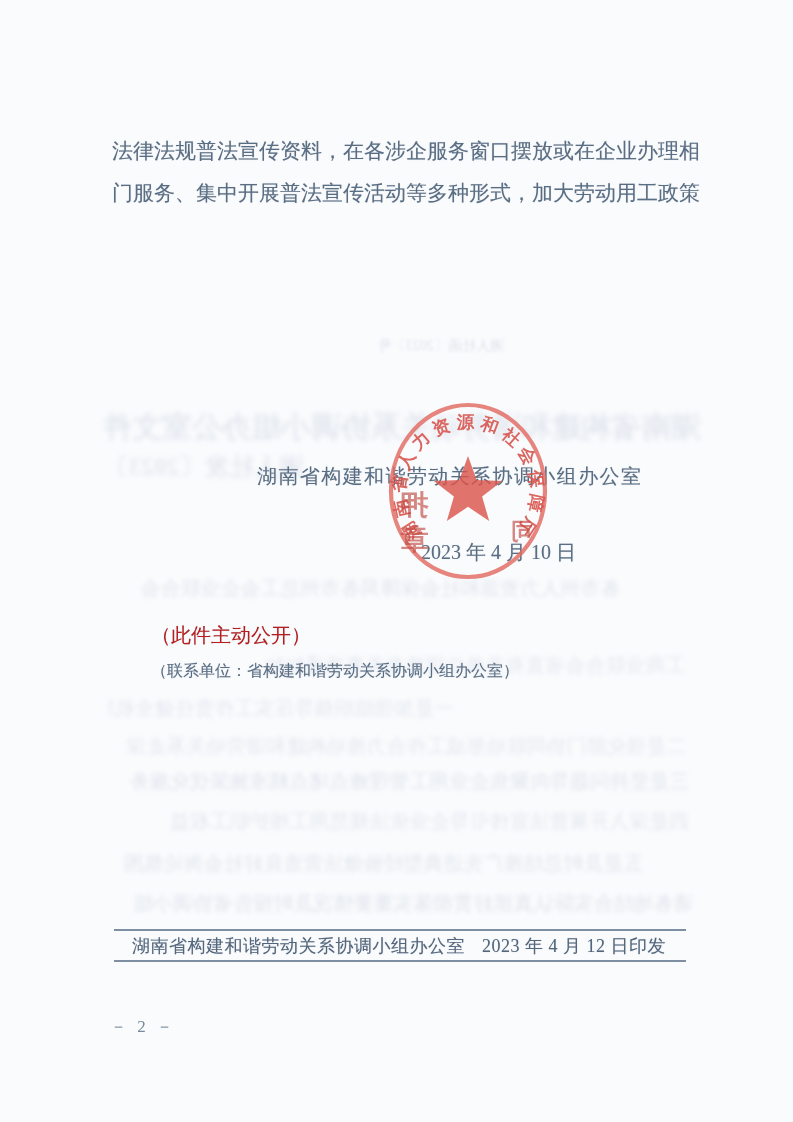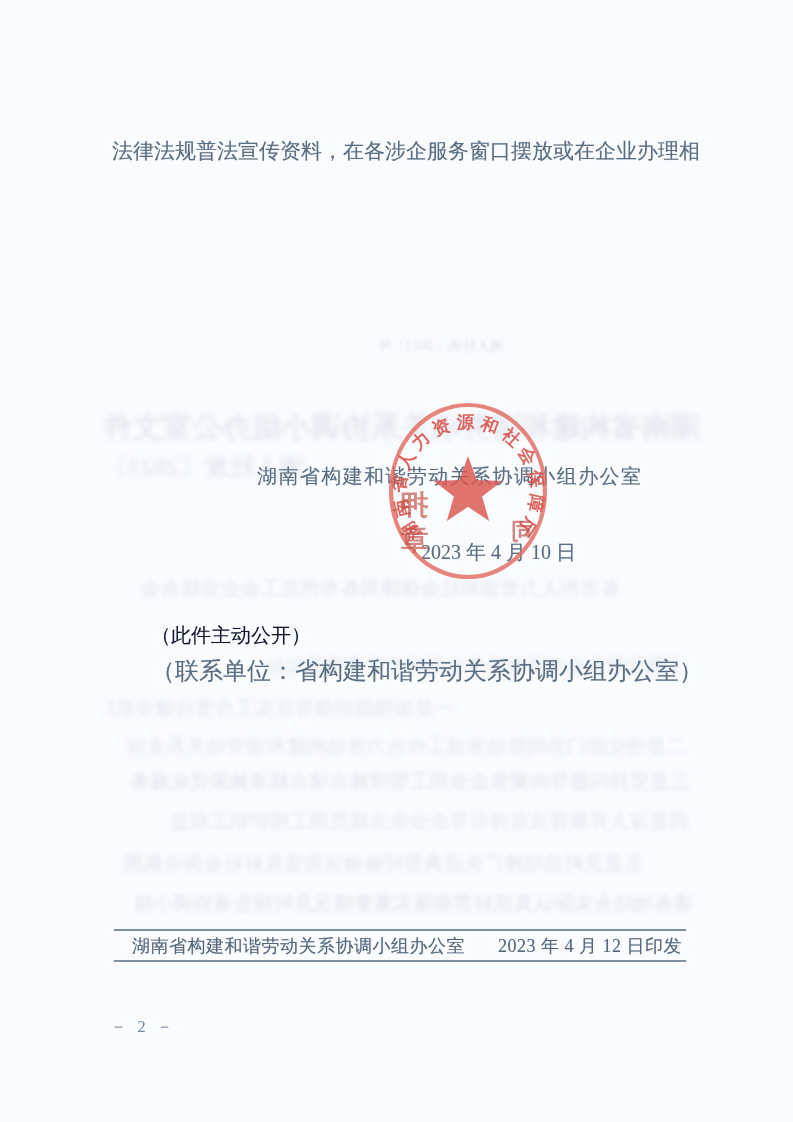--- a/index.html
+++ b/index.html
@@ -18,35 +18,35 @@
     white-space:nowrap;letter-spacing:0;
   }
   
   .sig-office{position:absolute;left:257px;top:462px;width:384px;font-size:20px;line-height:28px;
     color:#5a6e83;text-align:justify;text-align-last:justify;text-shadow:0 0 1px rgba(90,110,131,.35);}
   .sig-proxy{position:absolute;left:281px;top:500px;width:352px;font-size:20px;line-height:28px;
     color:#5a6e83;text-align:justify;text-align-last:justify;text-shadow:0 0 1px rgba(90,110,131,.35);}
   .sig-date{position:absolute;left:336px;top:538px;width:240px;font-size:20px;line-height:28px;
     color:#5a6e83;text-align:right;text-shadow:0 0 1px rgba(90,110,131,.35);}
   
-  .note-disclosure{position:absolute;left:151px;top:621px;font-size:20px;line-height:28px;color:#0f172a;
+  .note-disclosure{position:absolute;left:151px;top:621px;font-size:20px;line-height:28px;color:#b91c1c;
     text-shadow:0 0 1px rgba(90,110,131,.35);}
-  .note-contact{position:absolute;left:151px;top:657px;font-size:24px;line-height:28px;color:#5a6e83;
+  .note-contact{position:absolute;left:151px;top:657px;font-size:16px;line-height:28px;color:#5a6e83;
     text-shadow:0 0 1px rgba(90,110,131,.35);}
   
   .seal{position:absolute;left:386px;top:399px;width:165px;height:185px;}
   
   .footer-bar{
     position:absolute;left:114px;top:929px;width:572px;height:29px;
     border-top:2px solid #7e8fa2;border-bottom:2px solid #7e8fa2;
     display:flex;align-items:center;justify-content:space-between;
     padding:0;box-sizing:content-box;color:#53667b;
   }
   .footer-issuer{margin-left:18px;font-size:18px;letter-spacing:.5px;text-shadow:0 0 1px rgba(83,102,123,.35);}
-  .footer-date{margin-right:4px;font-size:18px;letter-spacing:.5px;text-shadow:0 0 1px rgba(83,102,123,.35);}
+  .footer-date{margin-right:20px;font-size:18px;letter-spacing:.5px;text-shadow:0 0 1px rgba(83,102,123,.35);}
   
   .page-number{position:absolute;left:110px;top:1015px;font-size:17px;color:#77899c;letter-spacing:3px;}
   
   .bleed{position:absolute;color:#b7c4d5;transform:scaleX(-1);filter:blur(2px);
     white-space:nowrap;overflow:hidden;pointer-events:none;}
   .bl-band {top:337px;left:258px;width:246px;font-size:14px;opacity:.45;filter:blur(1.6px);}
   .bl-head1{top:407px;left:103px;width:598px;font-size:30px;font-weight:bold;opacity:.34;filter:blur(2.4px);}
   .bl-head2{top:450px;left:108px;width:196px;font-size:25px;font-weight:bold;opacity:.32;filter:blur(2.4px);}
   .bl-r1{top:575px;left:100px;width:520px;font-size:20px;opacity:.40;}
   .bl-r2{top:652px;left:265px;width:420px;font-size:20px;opacity:.34;}
@@ -69,20 +69,21 @@
   <div class="bleed bl-r2">工商业联合会省直有关单位现将有关事项通知如下</div>
   <div class="bleed bl-r3">一是加强组织领导压实工作责任健全机制</div>
   <div class="bleed bl-r4">二是强化部门协同联动形成工作合力推动构建和谐劳动关系走深</div>
   <div class="bleed bl-r5">三是坚持问题导向聚焦企业用工管理难点堵点精准施策优化服务</div>
   <div class="bleed bl-r6">四是深入开展普法宣传引导企业依法规范用工维护职工权益</div>
   <div class="bleed bl-r7">五是及时总结推广先进典型经验做法营造良好社会舆论氛围</div>
   <div class="bleed bl-r8">请各地结合实际认真抓好贯彻落实重要情况及时报告省协调小组</div>
 
   <div class="body-text">
     <div class="body-line">法律法规普法宣传资料，在各涉企服务窗口摆放或在企业办理相</div>
+    <div class="body-line">门服务、集中开展普法宣传活动等多种形式，加大劳动用工政策</div>
   </div>
 
   <div class="sig-office">湖南省构建和谐劳动关系协调小组办公室</div>
   <div class="sig-date">2023 年 4 月 10 日</div>
 
   <svg class="seal" viewBox="0 0 165 185" xmlns="http://www.w3.org/2000/svg">
     <defs>
       <path id="sealArc" d="M 37.5 136.5 A 63 63 0 1 1 126.5 136.5" fill="none"></path>
     </defs>
     <ellipse cx="82" cy="92" rx="77" ry="86" fill="none" stroke="#e26a62" stroke-width="4.2" opacity="0.82"></ellipse>

